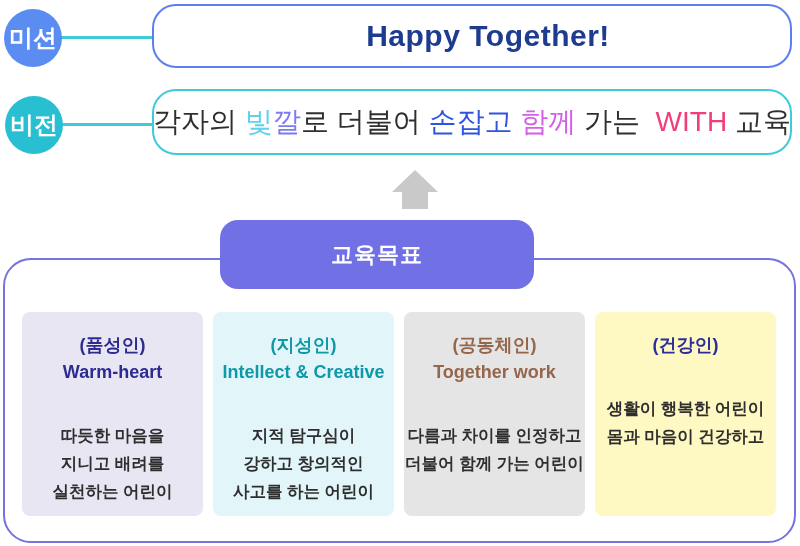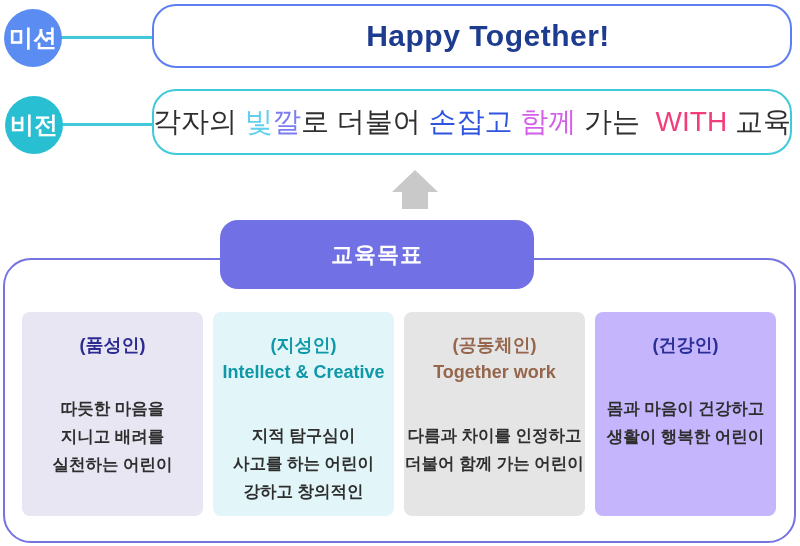--- a/index.html
+++ b/index.html
@@ -80,45 +80,46 @@
 
 <div class="arrow-head"></div>
 <div class="arrow-shaft"></div>
 
 <div id="goals-container"></div>
 
 <div id="goals-button">교육목표</div>
 
 <div class="card" id="card-0" style="background: rgb(232, 230, 243);">
   <div class="card-tag" style="color: rgb(44, 43, 144);">(품성인)</div>
+  <div class="card-sub" style="color: rgb(44, 43, 144);">Warm-heart</div>
   <div class="card-body">
     <span>따듯한 마음을</span>
     <span>지니고 배려를</span>
     <span>실천하는 어린이</span>
   </div>
 </div>
 
 <div class="card" id="card-1" style="background: rgb(226, 246, 250);">
   <div class="card-tag" style="color: rgb(14, 152, 168);">(지성인)</div>
   <div class="card-sub" style="color: rgb(14, 152, 168);">Intellect &amp; Creative</div>
   <div class="card-body">
     <span>지적 탐구심이</span>
+    <span>강하고 창의적인</span>
     <span>사고를 하는 어린이</span>
-    <span>강하고 창의적인</span>
   </div>
 </div>
 
 <div class="card" id="card-2" style="background: #e5e5e5;">
   <div class="card-tag" style="color: rgb(149, 102, 75);">(공동체인)</div>
   <div class="card-sub" style="color: rgb(149, 102, 75);">Together work</div>
   <div class="card-body">
     <span>다름과 차이를 인정하고</span>
     <span>더불어 함께 가는 어린이</span>
   </div>
 </div>
 
-<div class="card" id="card-3" style="background: #c4b5fd;">
+<div class="card" id="card-3" style="background: #fef9c3;">
   <div class="card-tag" style="color: rgb(43, 46, 150);">(건강인)</div>
   <div class="card-body">
+    <span>생활이 행복한 어린이</span>
     <span>몸과 마음이 건강하고</span>
-    <span>생활이 행복한 어린이</span>
   </div>
 </div>
 
 </body></html>

